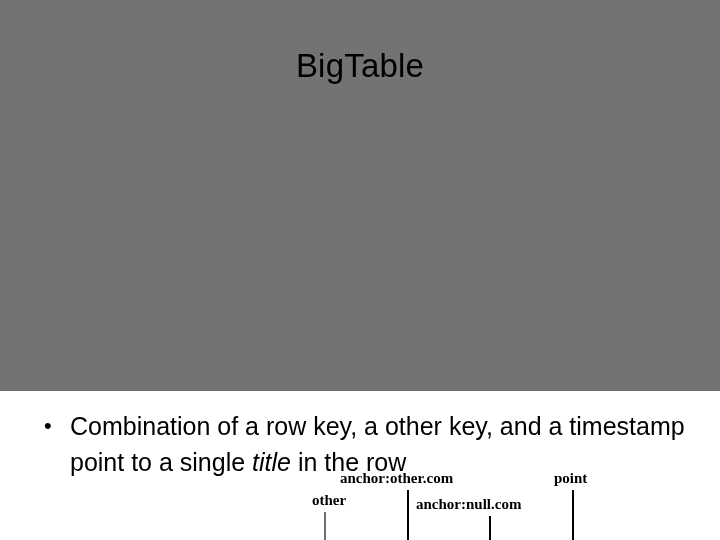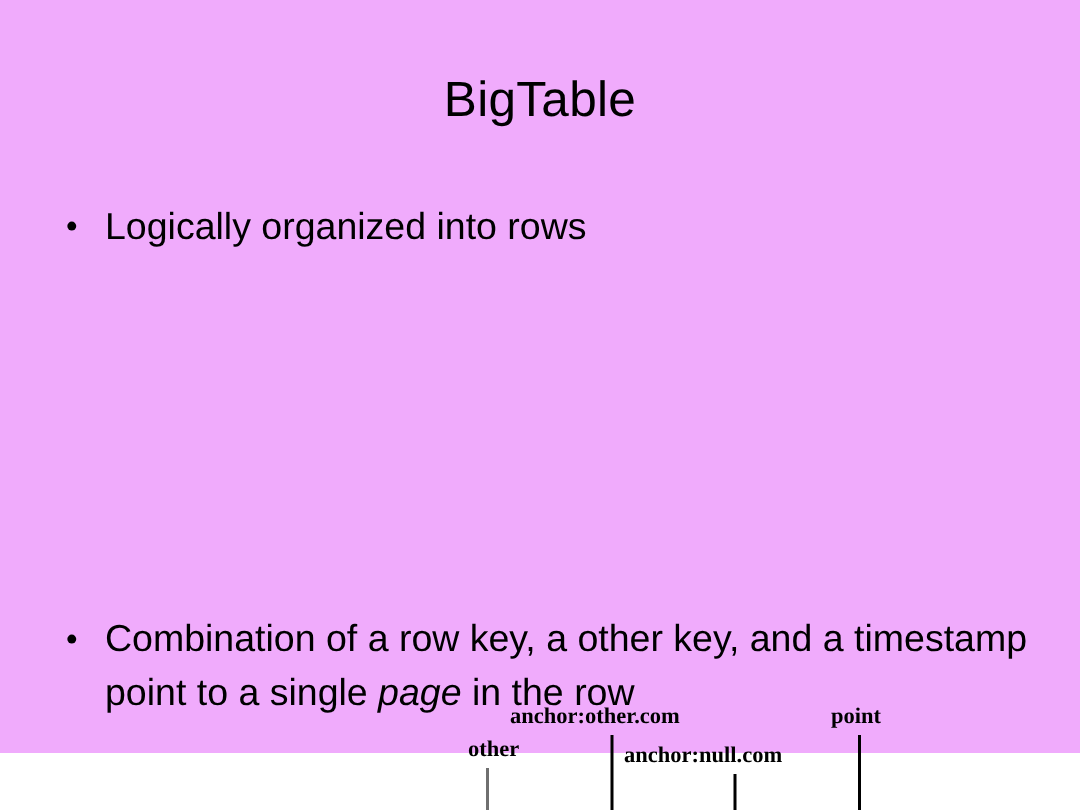--- a/index.html
+++ b/index.html
@@ -10,22 +10,22 @@
   body {
     width: 720px;
     height: 540px;
     overflow: hidden;
     font-family: "Liberation Sans", sans-serif;
     color: #000000;
   }
   .slide {
     position: relative;
     width: 720px;
-    height: 502px;
-    background: #f0abfc;
+    height: 391px;
+    background: #737373;
   }
 
   
   .slide-title {
     position: absolute;
     left: 0;
     top: 46px;
     width: 720px;
     text-align: center;
     font-size: 33px;
@@ -115,21 +115,20 @@
   }
 </style>
 </head>
 <body>
 
 <div class="slide">
 
   <div class="slide-title">BigTable</div>
 
   <ul class="bullet-list top">
-    <li class="bullet-item">Logically organized into rows</li>
   </ul>
 
   <div class="diagram">
 
     <div class="arrow-right" style="left:248px; top:346px; width:35px;">
       
       
     </div>
 
     <div class="diag-label col-label label-text">other</div>
@@ -151,16 +150,16 @@
     </div>
     <div class="arrow-down" style="left:572px; top:258px; height:65px;">
       <div class="shaft" style="height:56px;"></div>
 
     </div>
 
   </div>
 
   <ul class="bullet-list bottom">
     <li class="bullet-item"><span>Combination of a row key, a other key, and a</span>
-      <span>timestamp point to a single </span><em>page</em><span> in the row</span></li>
+      <span>timestamp point to a single </span><em>title</em><span> in the row</span></li>
   </ul>
 
 </div>
 
 </body></html>

